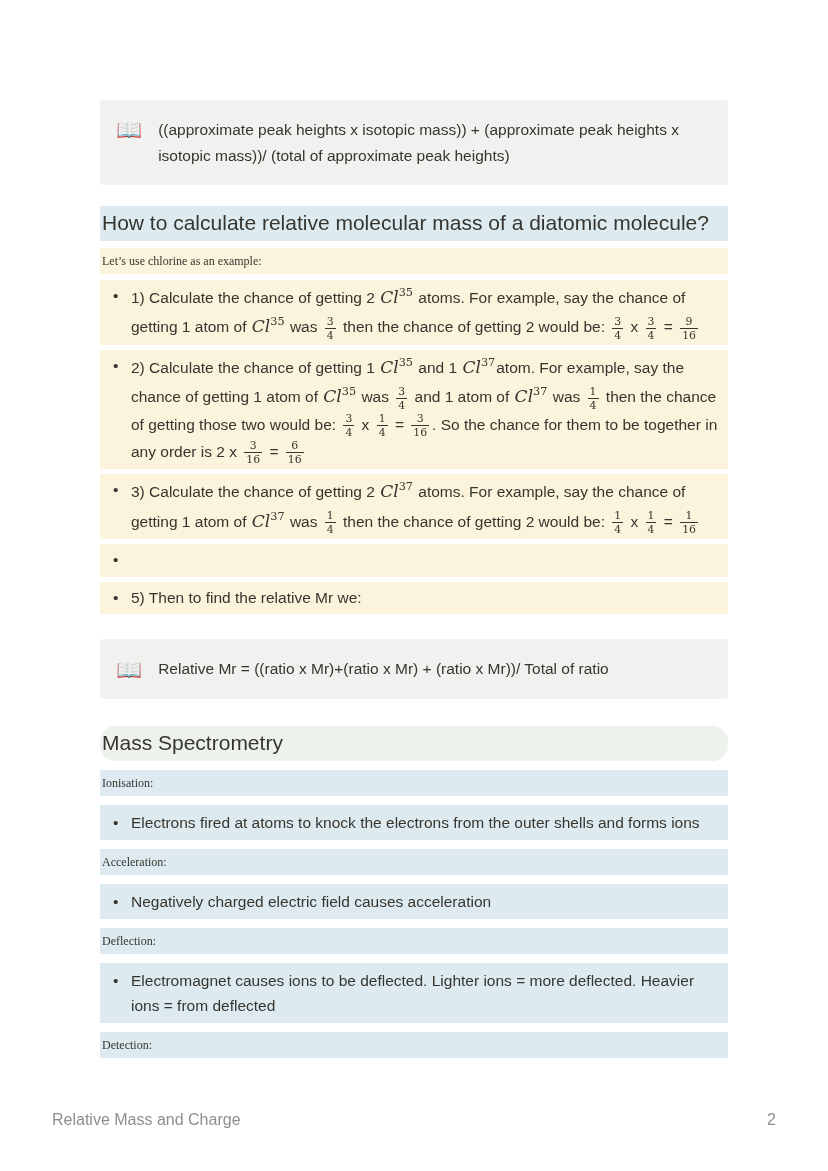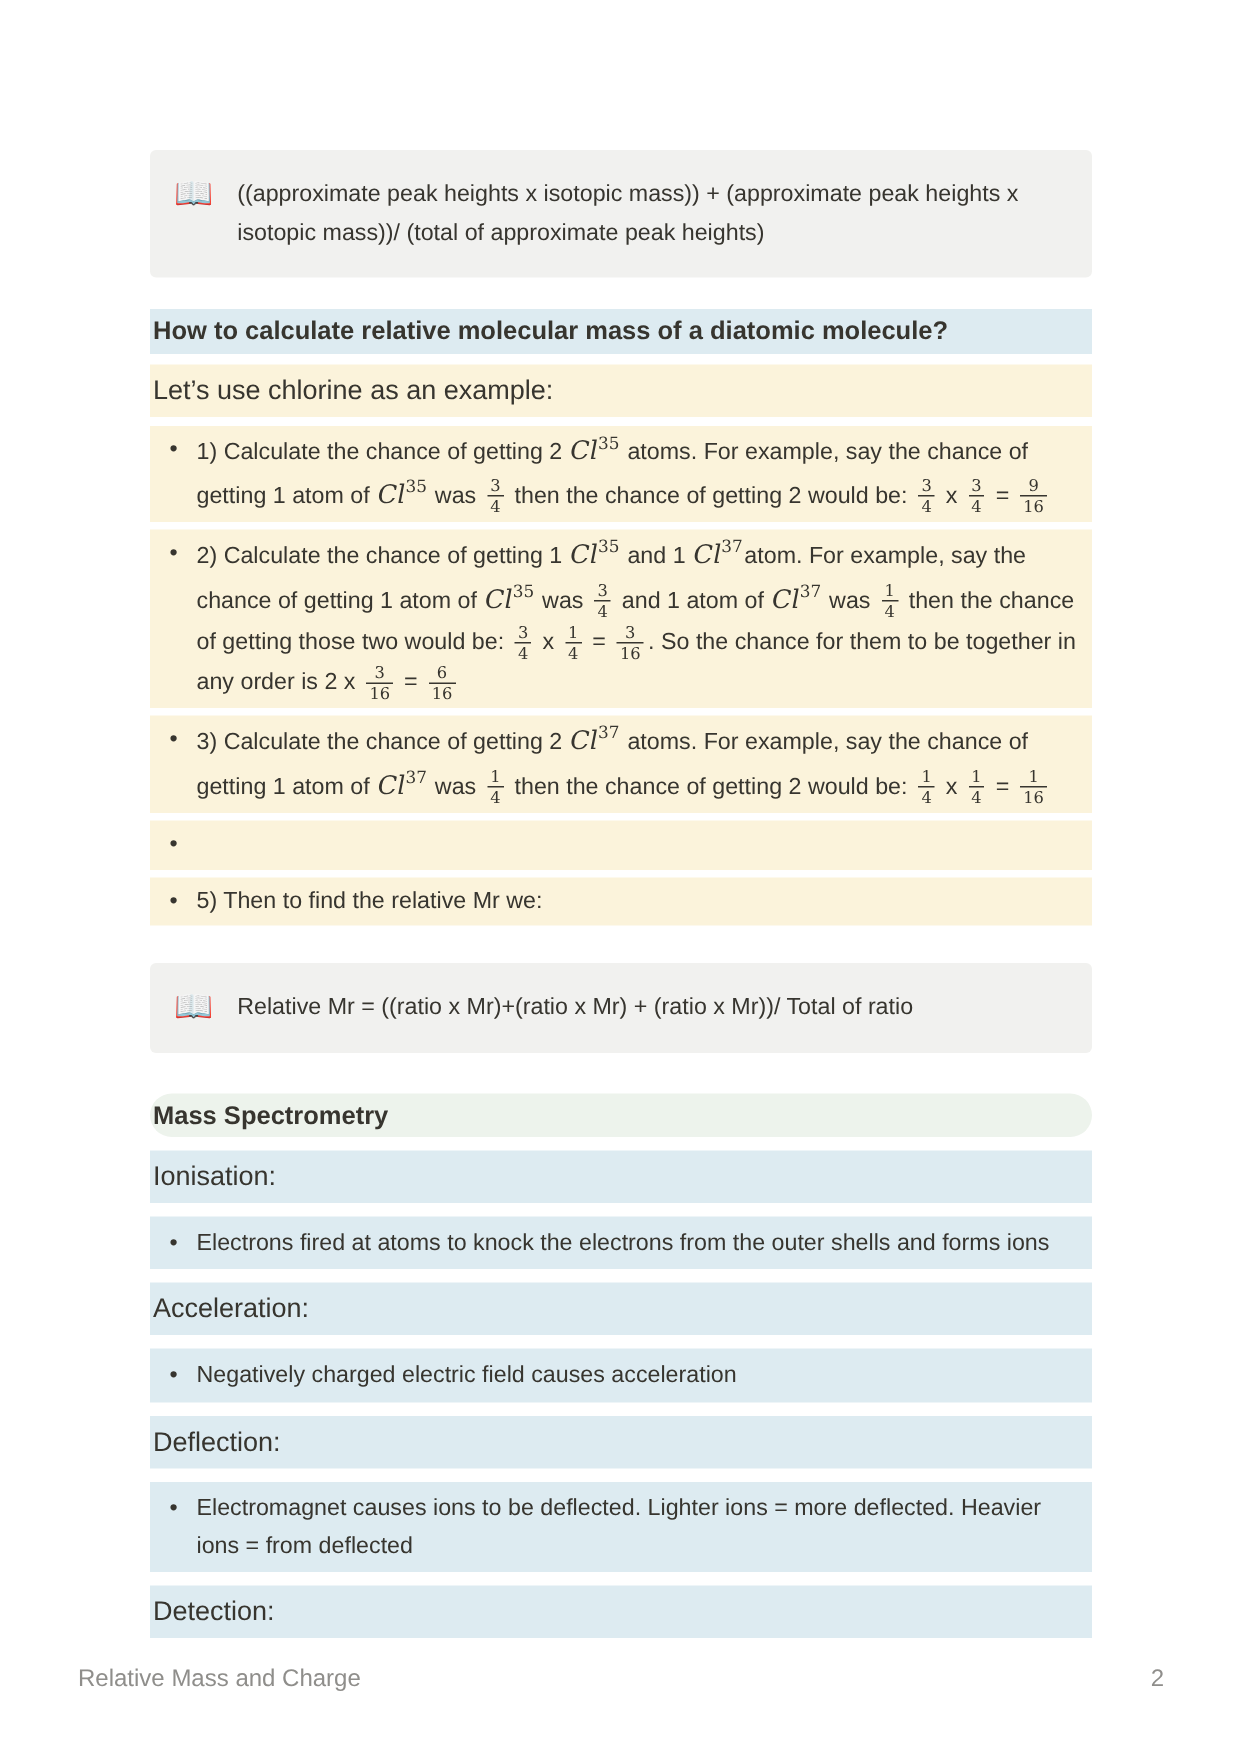--- a/index.html
+++ b/index.html
@@ -32,32 +32,33 @@
   }
   .callout.single { align-items: center; }
   .callout-icon {
     font-size: 21px;
     line-height: 1.2;
     flex: 0 0 auto;
   }
   .callout-text { flex: 1; }
   
   .heading {
-    font-size: 17px;
-    font-weight: 700;
+    font-size: 21px;
+    font-weight: 400;
     line-height: 1.38;
     padding: 3px 2px;
   }
   .heading.blue-bg { background: var(--blue-bg, #ddebf1); margin-top: 21px; }
   .heading.green-bg { background: var(--green-bg, #edf3ec); margin-top: 27px; border-radius: 15px; }
   
   .para {
-    font-size: 18px;
+    font-size: 12px;
     line-height: 1.5;
     padding: 4px 2px;
+    font-family: Liberation Serif, serif;
   }
   .yellow-bg { background: var(--yellow-bg, #fbf3db); }
   .blue-bg2 { background: var(--blue-bg, #ddebf1); }
   .intro { margin-top: 7px; }
   .section-label { margin-top: 9px; }
   
   ul.blocks { list-style: none; margin-top: 6px; }
   ul.blocks li {
     display: flex;
     align-items: flex-start;

